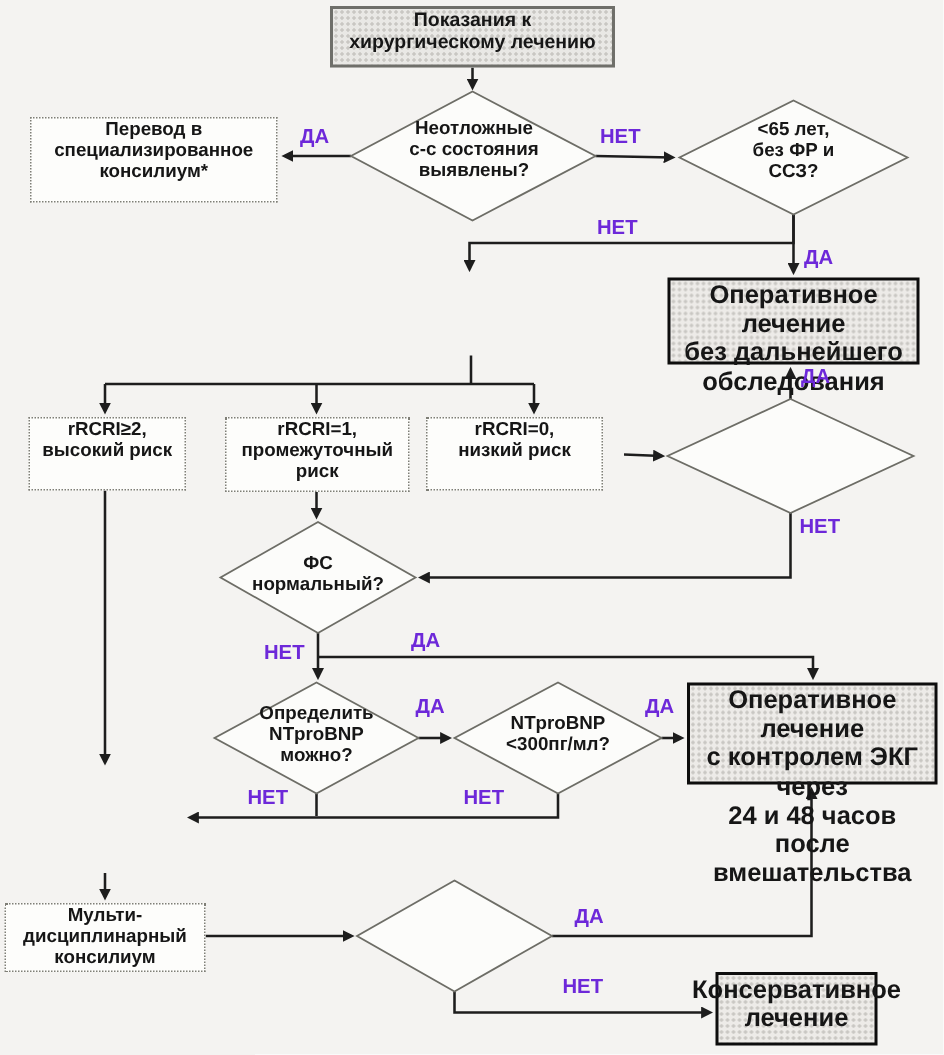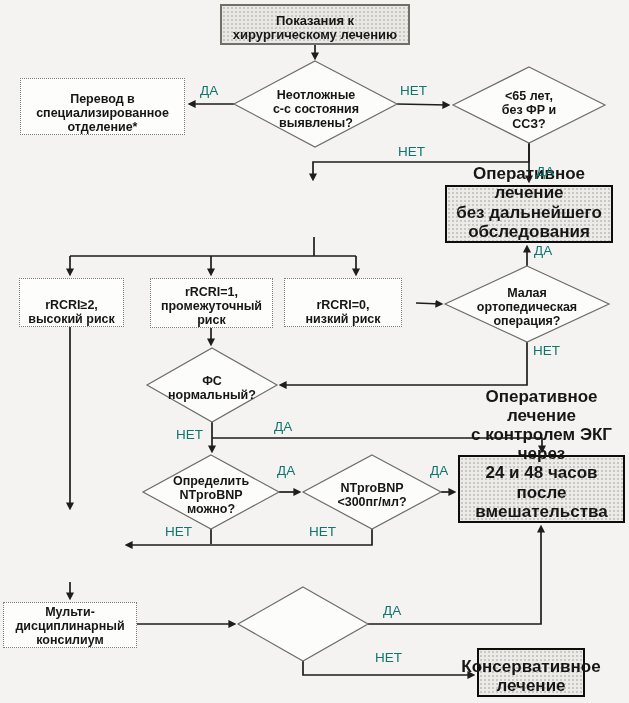--- a/index.html
+++ b/index.html
@@ -7,38 +7,38 @@
     position:relative;width:629px;height:703px;
     background:#f4f3f1;
     font-family:"Liberation Sans","DejaVu Sans",sans-serif;
     overflow:hidden;
   }
   svg.wires{position:absolute;left:0;top:0;width:629px;height:703px;}
   svg.wires path.edge{fill:none;stroke:#1d1d1d;stroke-width:1.7;}
   svg.wires polygon.diamond{fill:#fcfcfa;stroke:#6d6d66;stroke-width:1.2;}
   .node,.dtext{
     position:absolute;box-sizing:border-box;
-    display:flex;align-items:flex-end;justify-content:center;
+    display:flex;align-items:flex-start;justify-content:center;
     text-align:center;white-space:pre-line;
     font-weight:700;font-size:12.5px;line-height:1.13;color:#161616;
   }
   .box{background:#fdfdfb;border:1px dotted #7e7e76;}
   .start{
     background-color:#e9e8e5;
     background-image:radial-gradient(#c9c7c3 1px,transparent 1.2px);
     background-size:4px 4px;
     border:2px solid #6f6f6a;font-size:13px;
   }
   .emph{
     background-color:#edebe8;
     background-image:radial-gradient(#c9c7c3 1px,transparent 1.2px);
     background-size:4px 4px;
     border:2.4px solid #0d0d0d;font-size:17px;
   }
-  .elabel{position:absolute;font-weight:400;font-size:13.5px;color:#0f766e;}
+  .elabel{position:absolute;font-weight:700;font-size:13.5px;color:#6d28d9;}
 </style>
 </head>
 <body>
 
 <div class="canvas">
 
   <svg class="wires" width="629" height="703" viewBox="0 0 629 703">
     <defs>
       <marker id="arw" viewBox="0 0 10 10" refX="7" refY="5" markerWidth="8" markerHeight="8" markerUnits="userSpaceOnUse" orient="auto-start-reverse">
         <path d="M0,0 L10,5 L0,10 z" fill="#1d1d1d"></path>
@@ -80,21 +80,21 @@
     <polygon class="diamond" points="303,587 368,624 303,661 238,624"></polygon>
   </svg>
 
   <div class="node start" style="left:220px;top:4px;width:190px;height:41px;">
     <span>Показания к
 хирургическому лечению</span>
   </div>
   <div class="node box" style="left:20px;top:78px;width:165px;height:57px;">
     <span>Перевод в
 специализированное
-отделение*</span>
+консилиум*</span>
   </div>
   <div class="node emph" style="left:445px;top:185px;width:168px;height:58px;">
     <span>Оперативное лечение
 без дальнейшего
 обследования</span>
   </div>
   <div class="node box" style="left:19px;top:278px;width:105px;height:49px;">
     <span>rRCRI≥2,
 высокий риск</span>
   </div>
@@ -126,25 +126,20 @@
   <div class="dtext" style="left:254px;top:78px;width:124px;height:52px;">
     <span>Неотложные
 с-с состояния
 выявлены?</span>
   </div>
   <div class="dtext" style="left:481px;top:79px;width:96px;height:52px;">
     <span>&lt;65 лет,
 без ФР и
 ССЗ?</span>
   </div>
-  <div class="dtext" style="left:465px;top:280px;width:124px;height:48px;">
-    <span>Малая
-ортопедическая
-операция?</span>
-  </div>
   <div class="dtext" style="left:160px;top:368px;width:104px;height:34px;">
     <span>ФС
 нормальный?</span>
   </div>
   <div class="dtext" style="left:161px;top:468px;width:100px;height:48px;">
     <span>Определить
 NTproBNP
 можно?</span>
   </div>
   <div class="dtext" style="left:320px;top:475px;width:104px;height:34px;">

